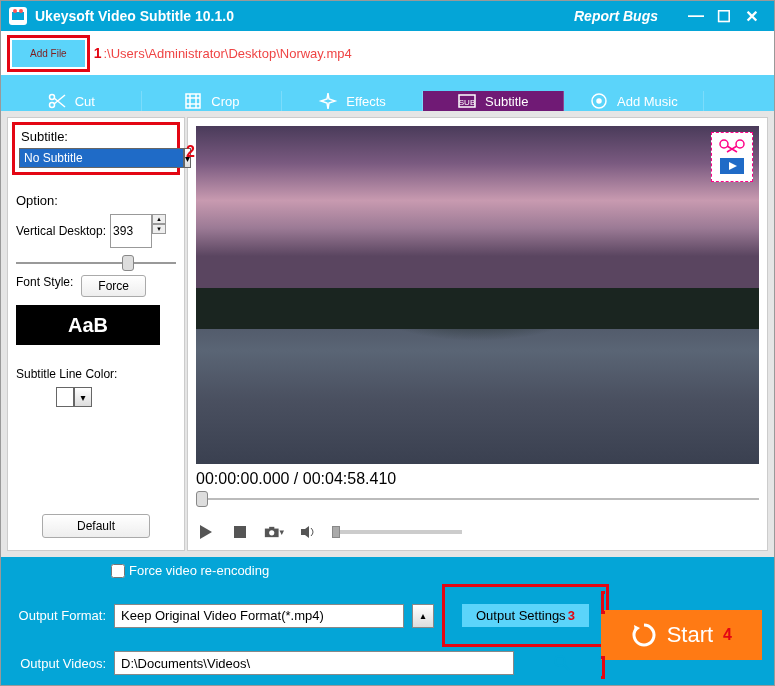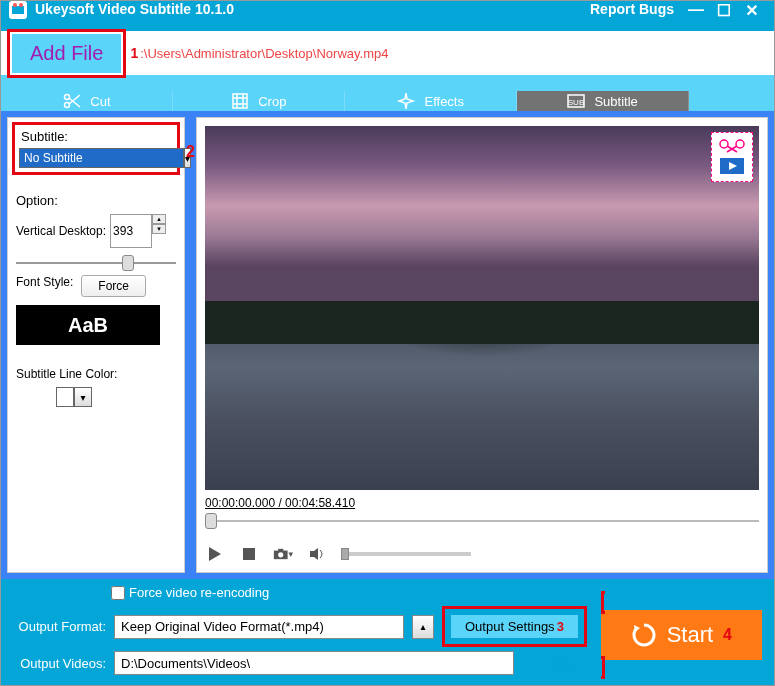--- a/index.html
+++ b/index.html
@@ -1,41 +1,41 @@
 <!DOCTYPE html>
 <html><head>
 <meta charset="utf-8">
 <style>
   * { box-sizing: border-box; margin: 0; padding: 0; font-family: Arial, sans-serif; }
   body { background: #fff; width: 775px; height: 686px; overflow: hidden; }
   .window { border: 1px solid #999; width: 775px; height: 686px; display: flex; flex-direction: column; }
 
   
-  .titlebar { background: #04a5d7; color: #fff; height: 30px; display: flex; align-items: flex-start; padding: 0 8px; font-size: 14px; }
+  .titlebar { background: #04a5d7; color: #fff; height: 30px; display: flex; align-items: center; padding: 0 8px; font-size: 14px; }
   .titlebar .app-icon { width: 18px; height: 18px; background: #fff; border-radius: 3px; margin-right: 8px; display:flex; align-items:center; justify-content:center; }
   .titlebar .title { flex: 1; font-weight: bold; }
-  .titlebar .report { margin-right: 8px; font-weight: bold; cursor: pointer; }
+  .titlebar .report { margin-right: 24px; font-weight: bold; cursor: pointer; font-style: italic; }
   .titlebar .win-btn { width: 28px; text-align: center; font-size: 16px; cursor: pointer; font-weight: bold; }
 
   
   .addfile-row { background: #fff; height: 44px; display: flex; align-items: center; padding: 4px 6px; position: relative; }
-  .addfile-btn { background: #5bd4fa; color: #a21caf; border: none; padding: 8px 18px; font-size: 20px; cursor: pointer; }
+  .addfile-btn { background: #5bd4fa; color: #7f1d1d; border: none; padding: 8px 18px; font-size: 10px; cursor: pointer; }
   .addfile-wrap { border: 3px solid #e30613; padding: 2px; }
   .num1 { color: #e30613; font-weight: bold; font-size: 14px; margin-left: 4px; margin-right: 2px; }
   .filepath { color: #ef4444; font-size: 13px; }
 
   
   .tabs { background: #5bd4fa; height: 36px; display: flex; align-items: flex-end; }
   .tab { flex: 1; display: flex; align-items: center; justify-content: center; color: #fff; font-size: 13px; gap: 8px; cursor:pointer; border-right: 1px solid rgba(255,255,255,0.2); }
-  .tab.active { background: #737373; }
+  .tab.active { background: #701a75; }
   .tab .ticon { width: 20px; height: 20px; display:flex; align-items:center; justify-content:center; }
   .tab:last-child { flex: 0.5; background: #fff; border-right:none; }
 
   
-  .main { background: #3b82f6; flex: 1; display: flex; padding: 6px; gap: 11px; }
+  .main { background: #e5e5e5; flex: 1; display: flex; padding: 6px; gap: 2px; }
   .panel { background: #fff; border: 1px solid #ccc; }
   .left-panel { width: 178px; padding: 8px; position: relative; display:flex; flex-direction:column; }
   .right-panel { flex: 1; padding: 8px; display: flex; flex-direction: column; }
 
   .group-label { font-size: 13px; margin-bottom: 4px; }
   .subtitle-box { border: 3px solid #e30613; padding: 4px 4px 4px 4px; margin: -4px -4px 8px -4px; position: relative; }
   .subtitle-box .group-label { margin-left: 2px; }
   .dropdown { display: flex; width: 154px; margin-top: 2px; }
   .dropdown input { flex:1; background: #1f6bc7; color: #fff; border: 1px solid #666; padding: 2px 4px; font-size: 12px; height: 20px; }
   .dropdown .dd-btn { width: 20px; height: 20px; border: 1px solid #666; background: linear-gradient(#fff,#ddd); display:flex; align-items:center; justify-content:center; font-size:10px; cursor:pointer; }
@@ -65,39 +65,39 @@
   
   .video-box { flex:1; background:#000; position:relative; overflow:hidden; }
   .video-scene { position:absolute; inset:0; }
   .sky1 { position:absolute; left:0; top:0; right:0; height:55%; background: linear-gradient(180deg, #4a3b5a 0%, #7a5a80 20%, #c89ab0 40%, #9b7a95 55%, #5a4560 70%); }
   .mtn { position:absolute; left:0; right:0; top:30%; height:30%; background: radial-gradient(ellipse 60% 80% at 50% 100%, #2a3530 0%, #1a2520 40%, transparent 41%); }
   .mtn::before { content:''; position:absolute; left:0; right:0; bottom:0; height:40%; background:#1a2520; }
   .water { position:absolute; left:0; right:0; top:52%; bottom:0; background: linear-gradient(180deg, #4a5060 0%, #5a6575 30%, #4a5060 60%, #3a4050 100%); }
   .water::after { content:''; position:absolute; left:0; right:0; top:0; height:100%; background: radial-gradient(ellipse 50% 60% at 50% 0%, #1a2520 0%, transparent 40%); }
   .corner-icon { position:absolute; top:6px; right:6px; width:42px; height:50px; border:1px dashed #f08; background:#fff; display:flex; flex-direction:column; align-items:center; justify-content:center; gap:2px; cursor:pointer; }
 
-  .timecode { font-size:12px; margin-top:6px;text-decoration:underline; }
+  .timecode { font-size:16px; margin-top:6px; }
   .seek { position:relative; height:18px; margin-top:2px; }
   .seek-line { position:absolute; left:0; right:0; top:8px; height:2px; background:#bbb; }
   .seek-thumb { position:absolute; left:0; top:1px; width:12px; height:16px; background:#ddd; border:1px solid #888; border-radius:3px; }
 
   .controls { display:flex; align-items:center; gap:14px; margin-top:14px; }
   .ctl { width:20px; height:20px; display:flex; align-items:center; justify-content:center; color:#444; cursor:pointer; }
   .vol-track { flex:0 0 130px; height:4px; background:#ccc; position:relative; }
   .vol-thumb { position:absolute; left:0; top:-4px; width:8px; height:12px; background:#aaa; border:1px solid #888; }
 
   
   .bottom { background:#04a5d7; padding: 6px 10px 10px 10px; color:#fff; font-size:13px; }
   .force-row { display:flex; align-items:center; gap:4px; margin-left:100px; margin-bottom:6px; }
   .force-row input[type=checkbox]{ width:14px; height:14px; }
   .brow { display:flex; align-items:center; gap:8px; margin-top:4px; }
   .brow .lbl { width: 95px; text-align:right; }
   .fmt-input { flex:1; background:#fff; border:1px solid #888; color:#000; padding:3px 6px; font-size:13px; height:24px; }
   .fmt-dd-btn { width:22px; height:24px; background:linear-gradient(#fff,#ddd); border:1px solid #888; display:flex; align-items:center; justify-content:center; cursor:pointer; color:#000; font-size:10px; }
-  .outset-wrap { border:3px solid #e30613; padding:6px; }
+  .outset-wrap { border:3px solid #e30613; padding:17px; }
   .outset-btn { background:#5bd4fa; color:#000; border:none; padding:4px 14px; font-size:13px; cursor:pointer; display:flex; align-items:center; }
   .num3 { color:#e30613; font-weight:bold; margin-left:2px; }
   .start-wrap { border:3px solid #e30613; padding:1px; }
   .start-btn { background:#ff7a14; color:#fff; border:none; padding: 12px 30px; font-size:22px; display:flex; align-items:center; gap:10px; cursor:pointer; }
   .num4 { color:#e30613; font-weight:bold; font-size:16px; }
   .folder-icons { display:flex; gap:6px; margin-left:4px; }
   .ficon { width:20px; height:20px; color:#04a5d7; background:#fff0; display:flex; align-items:center; justify-content:center; cursor:pointer; font-size:16px; }
 
   .start-cell { position:absolute; right:12px; bottom:10px; }
   .bottom { position:relative; }
@@ -159,20 +159,29 @@
       <span>Effects</span>
     </div>
     <div class="tab active">
       <span class="ticon">
           <svg width="20" height="20" viewBox="0 0 20 20" stroke="#fff" fill="none" stroke-width="1.5">
             <rect x="2" y="4" width="16" height="12"></rect>
             <text x="10" y="14" font-size="8" fill="#fff" text-anchor="middle" stroke="none">SUB</text>
           </svg>
         </span>
       <span>Subtitle</span>
+    </div>
+    <div class="tab" style="flex:1">
+      <span class="ticon">
+          <svg width="20" height="20" viewBox="0 0 20 20" stroke="#fff" fill="none" stroke-width="1.5">
+            <circle cx="10" cy="10" r="7"></circle>
+            <circle cx="10" cy="10" r="2" fill="#fff"></circle>
+          </svg>
+        </span>
+      <span>Add Music</span>
     </div>
     <div class="tab"></div>
   </div>
 
   <div class="main">
     <div class="panel left-panel">
       <div class="subtitle-box">
         <div class="group-label">Subtitle:</div>
         <div class="dropdown">
           <input readonly="" value="No Subtitle" style="">
@@ -206,20 +215,21 @@
       <div class="font-prev">AaB</div>
 
       <div class="linecolor">
         <div>Subtitle Line Color:</div>
         <div class="color-dd">
           <div class="color-swatch"></div>
           <div class="color-ddbtn">▾</div>
         </div>
       </div>
 
+      <button class="default-btn">Default</button>
     </div>
 
     <div class="panel right-panel">
       <div class="video-box">
         <div class="video-scene">
           <div class="sky1"></div>
           <div class="water"></div>
           <div class="mtn"></div>
         </div>
         <div class="corner-icon">

